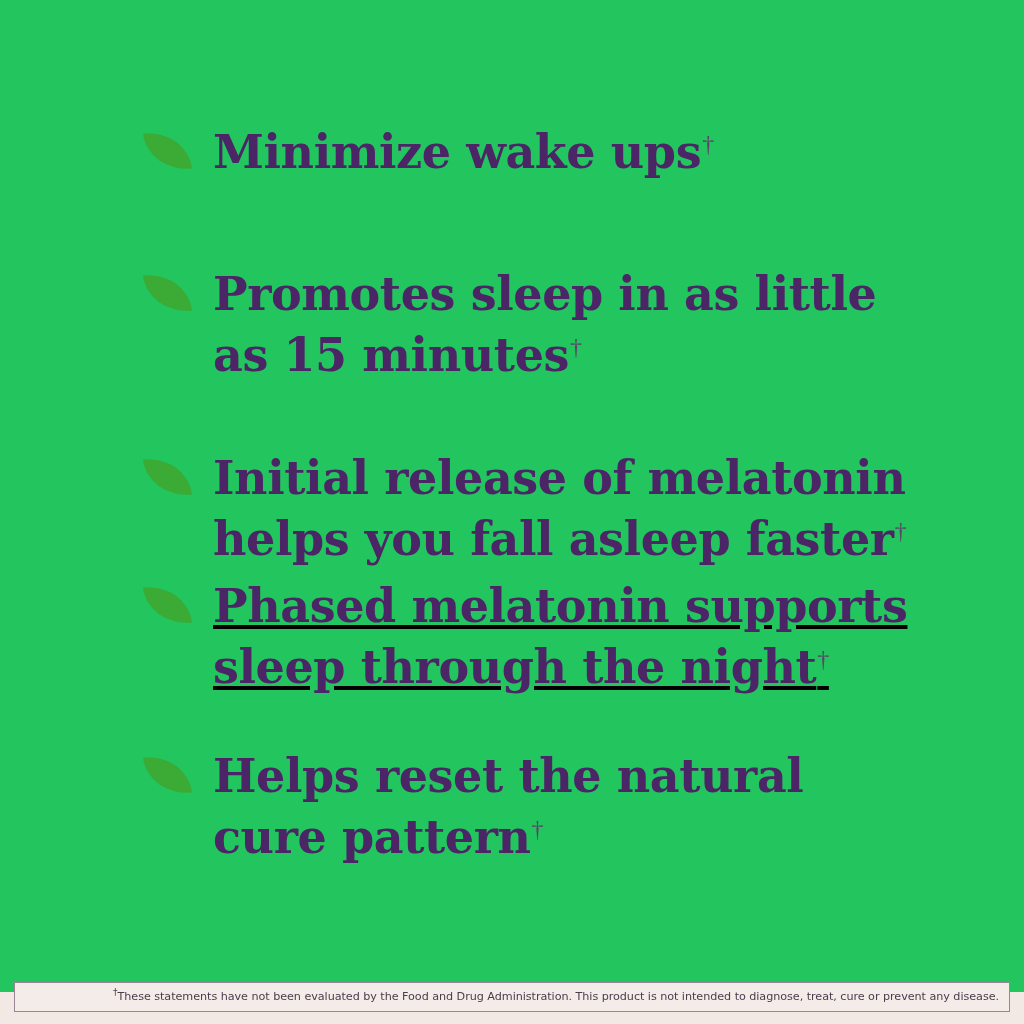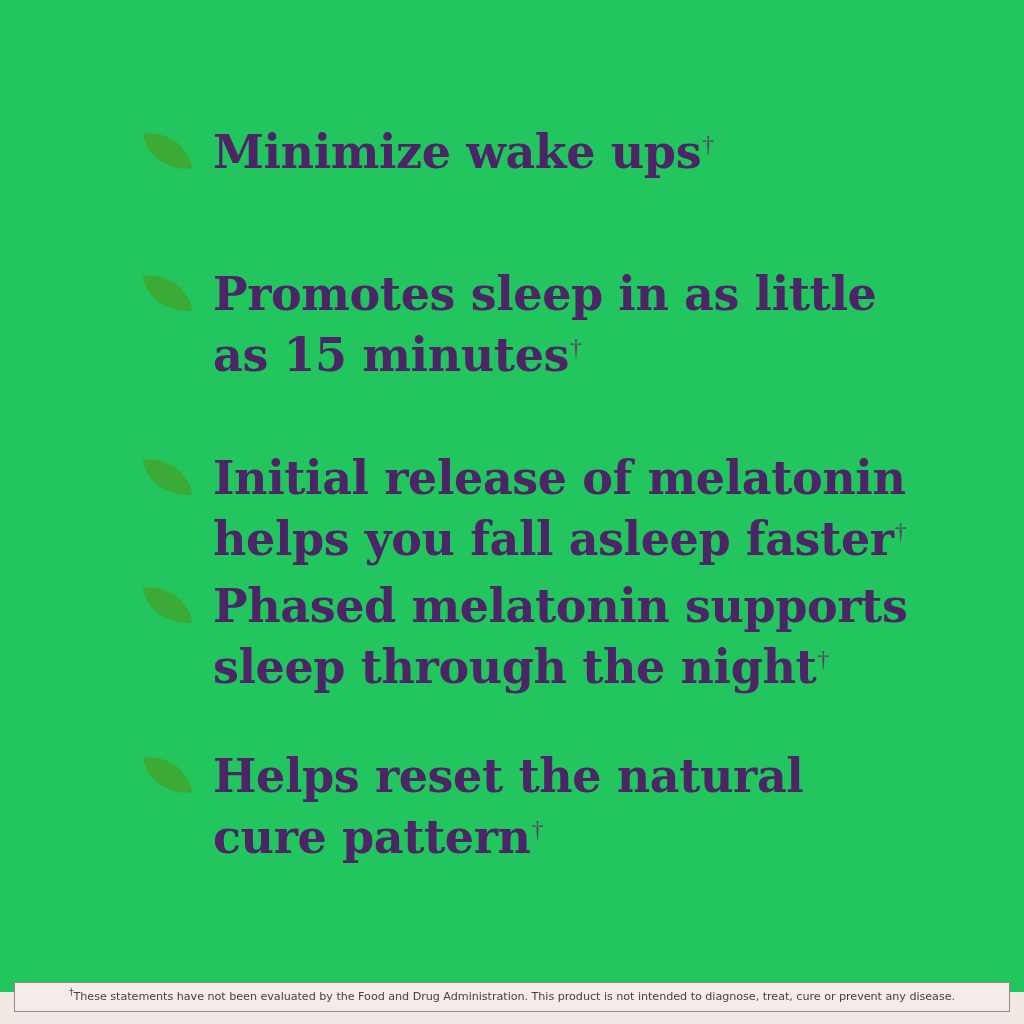--- a/index.html
+++ b/index.html
@@ -74,36 +74,36 @@
     font-weight: 400;
     font-family: "Liberation Serif", serif;
     color: #5B4468;
     margin-left: 1px;
   }
 
   
   .item-0 { top: 122px; }
   .item-1 { top: 236px; margin-top: 28px; }
   .item-2 { top: 406px; margin-top: 42px; }
-  .item-3 { top: 576px; }
+  .item-3 { top: 576px; text-decoration: underline; }
   .item-4 { top: 746px; }
 
   
   .disclaimer-box {
     position: absolute;
     left: 14px;
     top: 982px;
     width: 996px;
     height: 30px;
     box-sizing: border-box;
     border: 1px solid #9C8496;
     background: #F4ECE9;
     display: flex;
     align-items: center;
-    justify-content: center;
+    justify-content: flex-end;
     padding: 4px 10px;
   }
 
   .disclaimer-text {
     color: #4A3D4C;
     font-family: "DejaVu Sans", "Liberation Sans", sans-serif;
     font-size: 11.2px;
     line-height: 14px;
     letter-spacing: -0.05px;
     white-space: nowrap;

